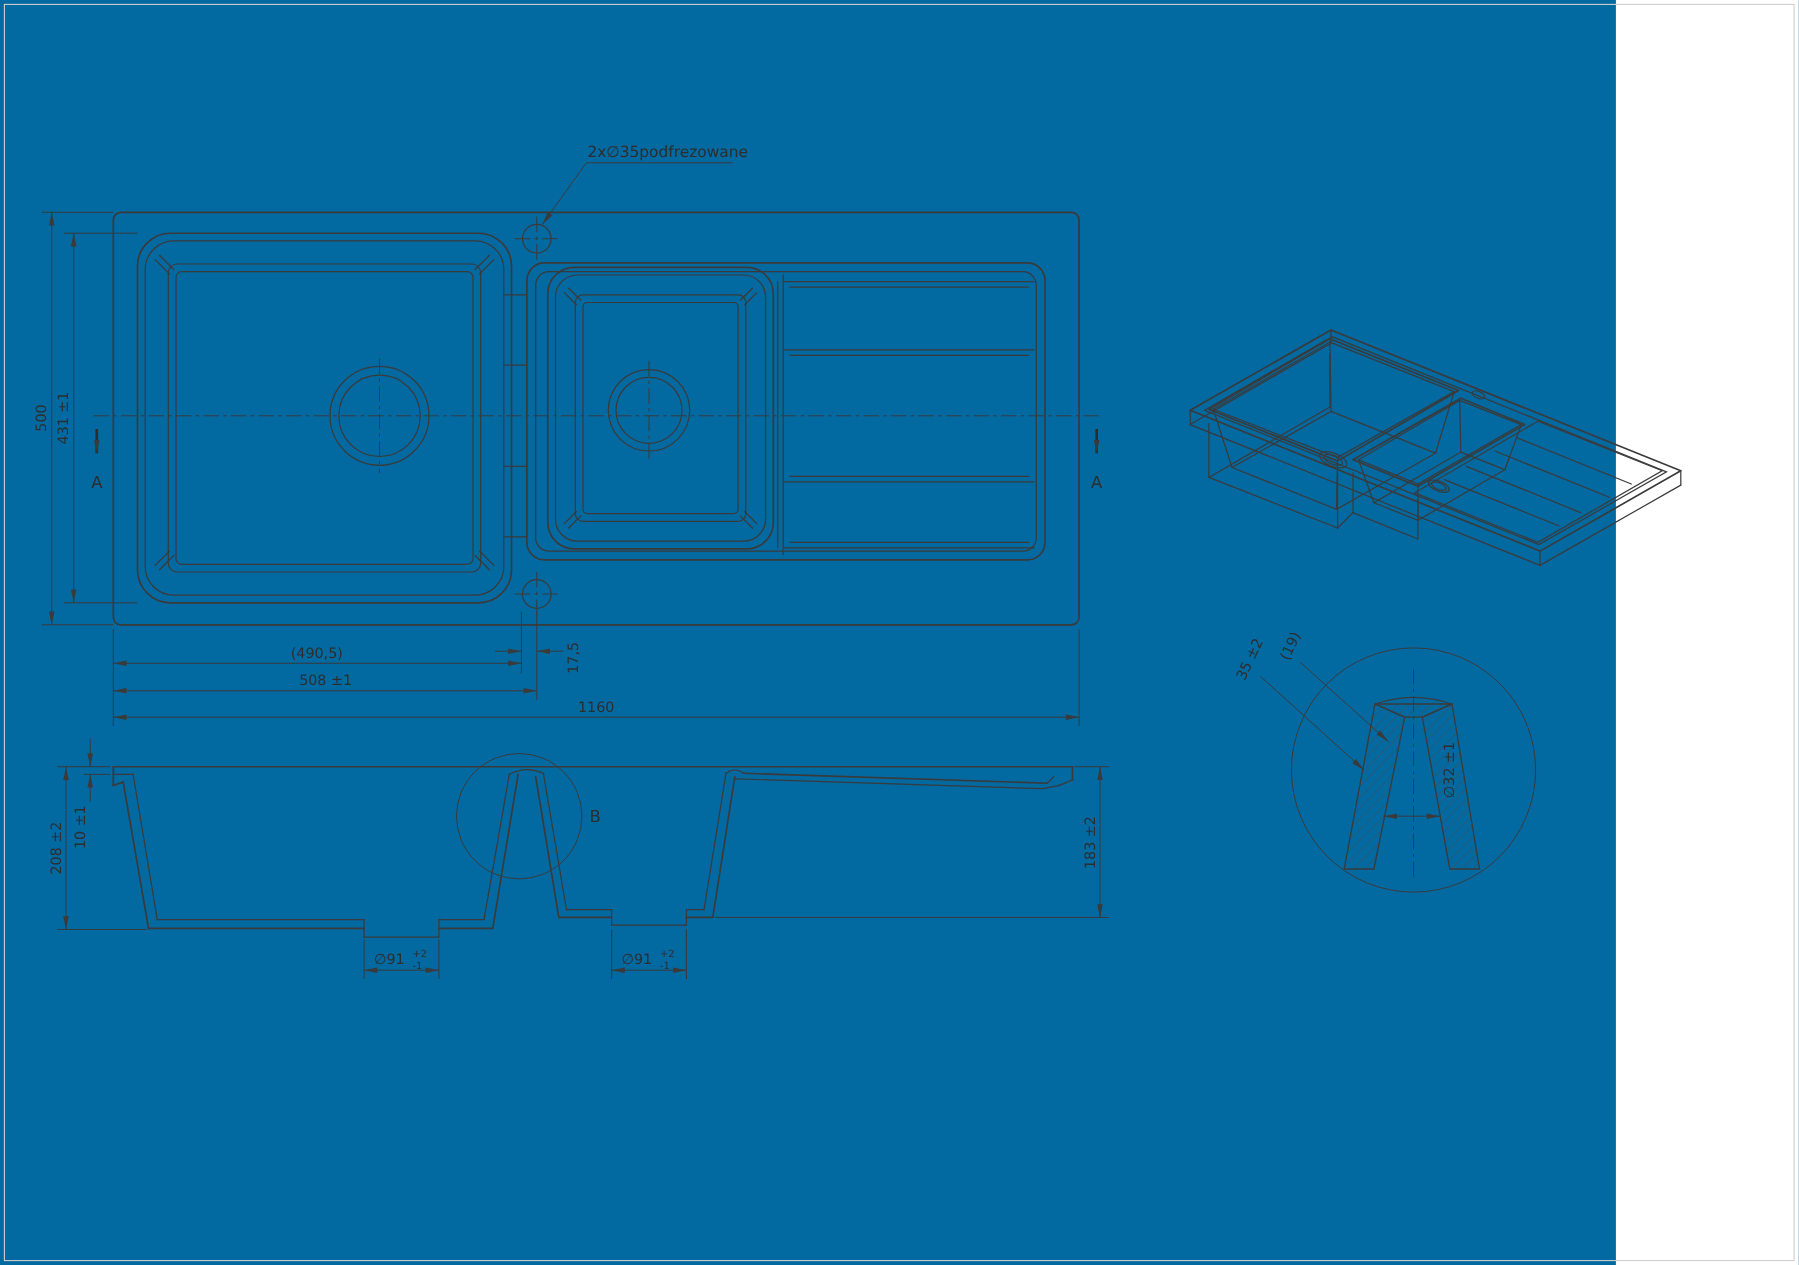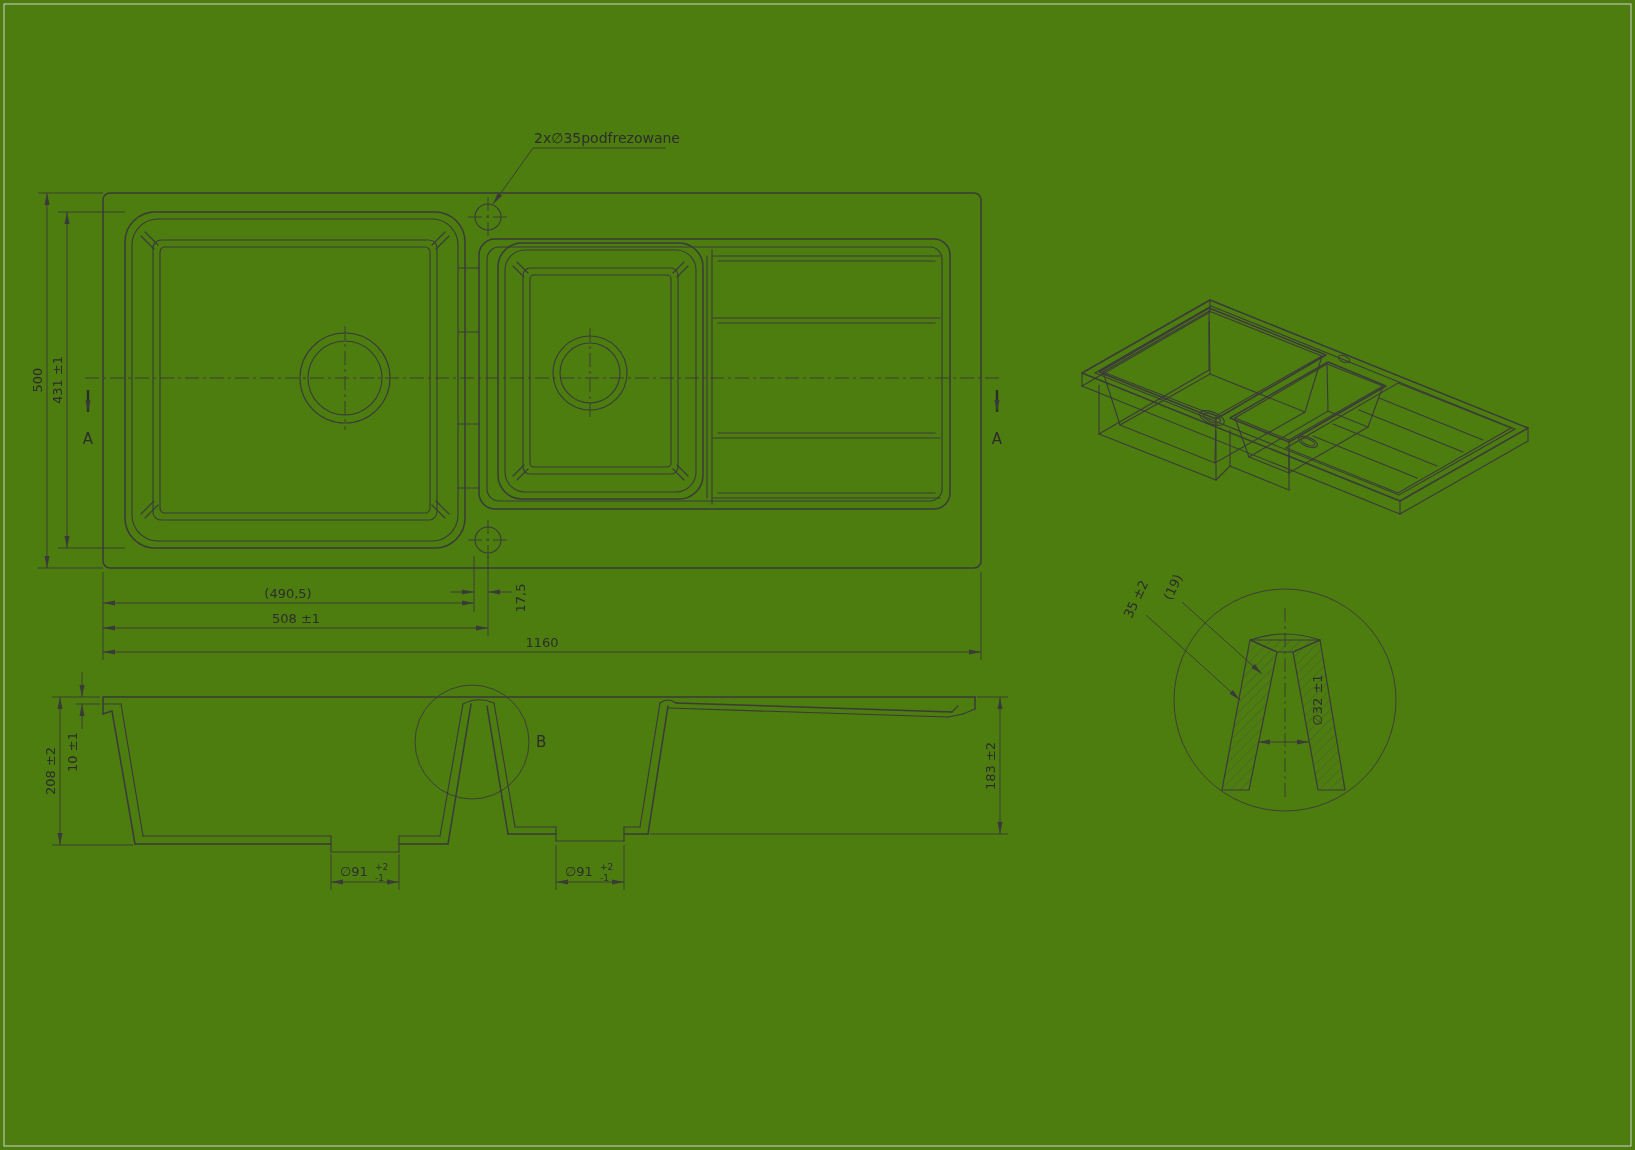--- a/index.html
+++ b/index.html
@@ -1,16 +1,16 @@
 <!DOCTYPE html>
 <html><head>
 <meta charset="utf-8">
 <style>
   html,body{margin:0;padding:0;background:#ffffff;}
-  .page{width:1635px;height:1150px;position:relative;background:#4d7c0f;}
+  .page{width:1469px;height:1150px;position:relative;background:#0369a1;}
   svg{display:block;}
   .o{fill:none;stroke:#3a3a3a;stroke-width:1.5;stroke-linecap:round;stroke-linejoin:round;}
   .o2{fill:none;stroke:#3a3a3a;stroke-width:1.1;stroke-linecap:round;}
   .t{fill:none;stroke:#3a3a3a;stroke-width:0.9;}
   .c{fill:none;stroke:#3a3a3a;stroke-width:0.9;stroke-dasharray:14 4 3 4;}
   .d{fill:none;stroke:#3a3a3a;stroke-width:0.9;}
   .sec{fill:none;stroke:#2c2c2c;stroke-width:2.4;}
   .hatchshape{fill:url(#h45);stroke:#3a3a3a;stroke-width:1.2;}
   text{fill:#2d2d2d;font-family:"DejaVu Sans","Liberation Sans",sans-serif;font-size:13px;}
   .note{font-size:14px;}

